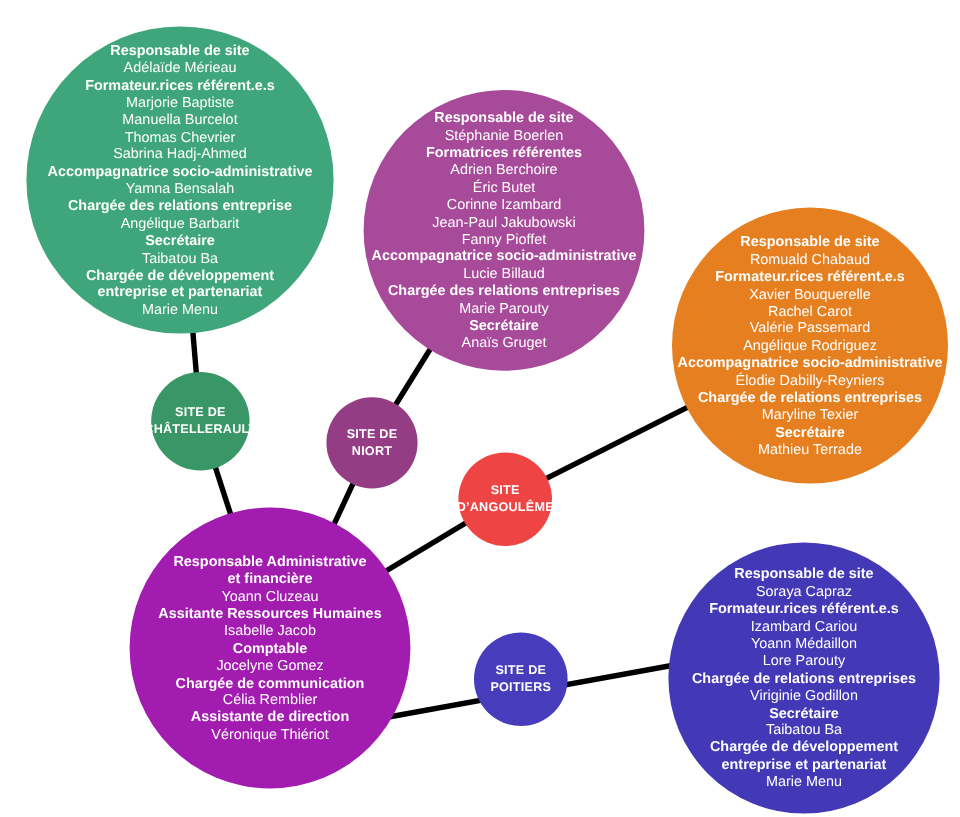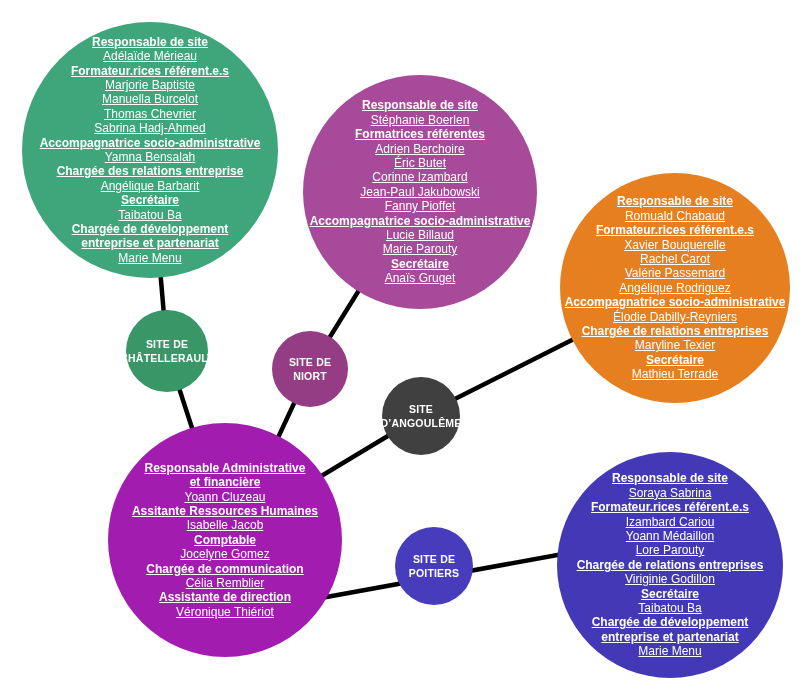--- a/index.html
+++ b/index.html
@@ -25,21 +25,20 @@
   .team-circle {
     position: absolute;
     border-radius: 50%;
     z-index: 1;
     display: flex;
     flex-direction: column;
     justify-content: center;
     align-items: center;
     text-align: center;
     color: #ffffff;
-    text-decoration: underline;
   }
   .team-line {
     font-size: 12px;
     line-height: 14.4px;
     font-weight: 400;
     white-space: nowrap;
   }
   .team-line.bold {
     font-weight: 700;
   }
@@ -97,20 +96,21 @@
       <div class="team-line bold">Responsable de site</div>
       <div class="team-line">Stéphanie Boerlen</div>
       <div class="team-line bold">Formatrices référentes</div>
       <div class="team-line">Adrien Berchoire</div>
       <div class="team-line">Éric Butet</div>
       <div class="team-line">Corinne Izambard</div>
       <div class="team-line">Jean-Paul Jakubowski</div>
       <div class="team-line">Fanny Pioffet</div>
       <div class="team-line bold">Accompagnatrice socio-administrative</div>
       <div class="team-line">Lucie Billaud</div>
+      <div class="team-line bold">Chargée des relations entreprises</div>
       <div class="team-line">Marie Parouty</div>
       <div class="team-line bold">Secrétaire</div>
       <div class="team-line">Anaïs Gruget</div>
     </div>
     <div class="team-circle" style="left: 560px; top: 173px; height: 230px; width: 230px; background: rgb(230, 127, 31);">
       <div class="team-line bold">Responsable de site</div>
       <div class="team-line">Romuald Chabaud</div>
       <div class="team-line bold">Formateur.rices référent.e.s</div>
       <div class="team-line">Xavier Bouquerelle</div>
       <div class="team-line">Rachel Carot</div>
@@ -131,42 +131,42 @@
       <div class="team-line">Isabelle Jacob</div>
       <div class="team-line bold">Comptable</div>
       <div class="team-line">Jocelyne Gomez</div>
       <div class="team-line bold">Chargée de communication</div>
       <div class="team-line">Célia Remblier</div>
       <div class="team-line bold">Assistante de direction</div>
       <div class="team-line">Véronique Thiériot</div>
     </div>
     <div class="team-circle" style="left: 557px; top: 452px; height: 226px; width: 226px; background: rgb(67, 56, 182);">
       <div class="team-line bold">Responsable de site</div>
-      <div class="team-line">Soraya Sabrina</div>
+      <div class="team-line">Soraya Capraz</div>
       <div class="team-line bold">Formateur.rices référent.e.s</div>
       <div class="team-line">Izambard Cariou</div>
       <div class="team-line">Yoann Médaillon</div>
       <div class="team-line">Lore Parouty</div>
       <div class="team-line bold">Chargée de relations entreprises</div>
       <div class="team-line">Viriginie Godillon</div>
       <div class="team-line bold">Secrétaire</div>
       <div class="team-line">Taibatou Ba</div>
       <div class="team-line bold">Chargée de développement</div>
       <div class="team-line bold">entreprise et partenariat</div>
       <div class="team-line">Marie Menu</div>
     </div>
     <div class="site-circle" style="left: 126px; top: 310px; height: 82px; width: 82px; background: rgb(57, 150, 103);">
       <div class="site-line">SITE DE</div>
       <div class="site-line">CHÂTELLERAULT</div>
     </div>
     <div class="site-circle" style="left: 272px; top: 331px; height: 76px; width: 76px; background: rgb(148, 61, 133);">
       <div class="site-line">SITE DE</div>
       <div class="site-line">NIORT</div>
     </div>
-    <div class="site-circle" style="left: 382px; top: 377px; height: 78px; width: 78px; background: #404040;">
+    <div class="site-circle" style="left: 382px; top: 377px; height: 78px; width: 78px; background: #ef4444;">
       <div class="site-line">SITE</div>
       <div class="site-line">D’ANGOULÊME</div>
     </div>
     <div class="site-circle" style="left: 395px; top: 527px; height: 78px; width: 78px; background: rgb(71, 60, 188);">
       <div class="site-line">SITE DE</div>
       <div class="site-line">POITIERS</div>
     </div>
   </div>
 
 </body></html>

